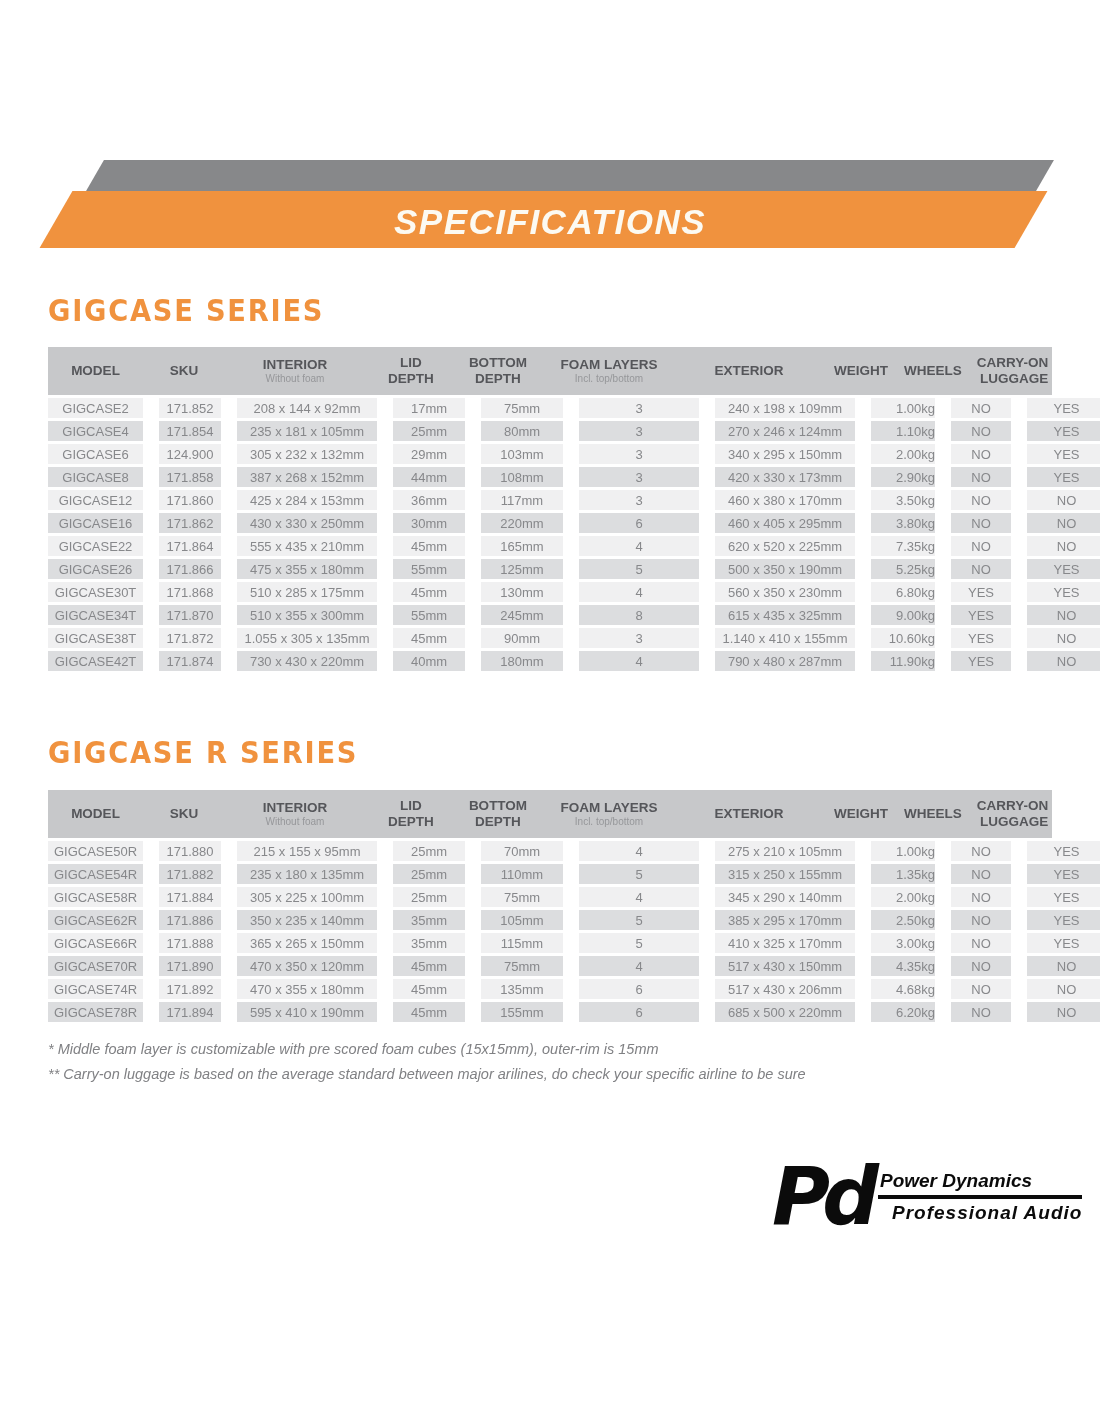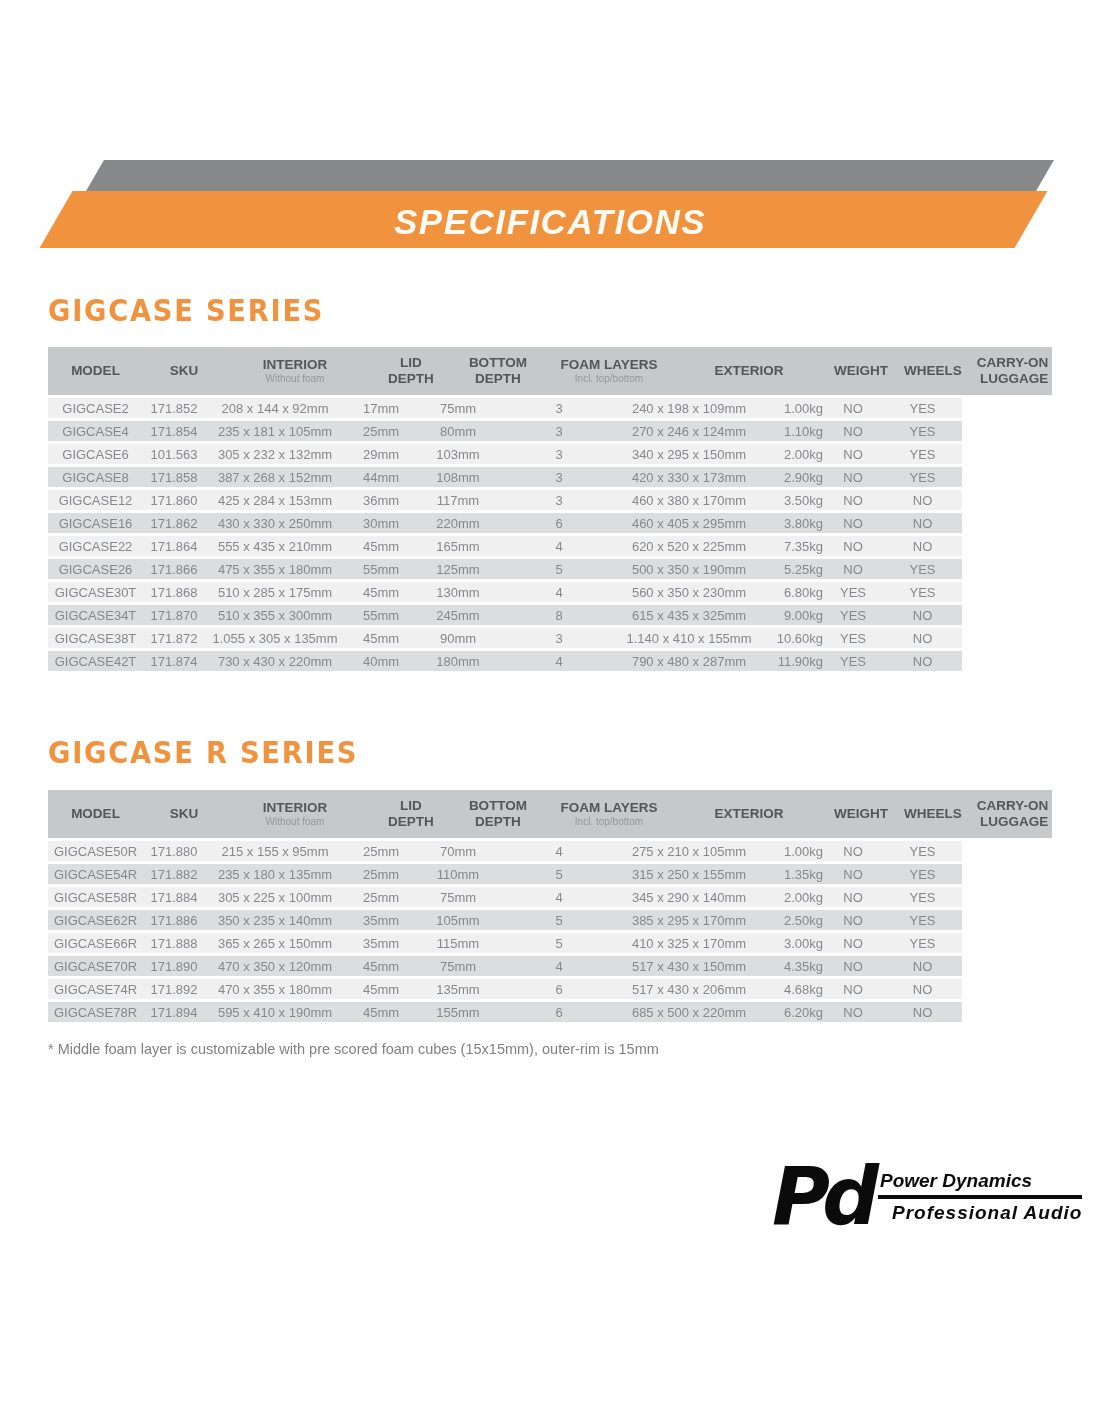--- a/index.html
+++ b/index.html
@@ -44,42 +44,42 @@
   .spec-table.t2{top:790px;}
 
   .thead{display:flex;gap:10px;height:48px;align-items:center;
          background:var(--header-band);}
   .hcell{display:flex;flex-direction:column;align-items:center;justify-content:center;
          text-align:center;color:var(--header-text);font-weight:bold;
          font-size:13.5px;line-height:1.2;}
   .hmain{white-space:pre-line;}
   .hsub{font-weight:normal;color:var(--sub-text);font-size:10px;}
 
-  .trow{display:flex;gap:0;height:20px;margin-top:3px;}
+  .trow{display:flex;gap:16px;height:20px;margin-top:3px;}
   .cell{display:flex;align-items:center;justify-content:center;text-align:center;
         color:var(--cell-text);font-size:13px;background:var(--row-light);
         white-space:nowrap;}
   .trow:nth-child(even) .cell{background:var(--row-dark);}
 
   
   .thead > :nth-child(1), .trow > :nth-child(1){flex:0 0 95px;}
   .thead > :nth-child(2), .trow > :nth-child(2){flex:0 0 62px;}
   .thead > :nth-child(3), .trow > :nth-child(3){flex:0 0 140px;}
   .thead > :nth-child(4), .trow > :nth-child(4){flex:0 0 72px;}
   .thead > :nth-child(5), .trow > :nth-child(5){flex:0 0 82px;}
   .thead > :nth-child(6), .trow > :nth-child(6){flex:0 0 120px;}
   .thead > :nth-child(7), .trow > :nth-child(7){flex:0 0 140px;}
   .thead > :nth-child(8), .trow > :nth-child(8){flex:0 0 64px;justify-content:flex-end;}
   .thead > :nth-child(9), .trow > :nth-child(9){flex:0 0 60px;}
   .thead > :nth-child(10), .trow > :nth-child(10){flex:0 0 79px;text-align:right;}
 
   
   .footnotes{position:absolute;top:1040px;left:48px;color:var(--footnote-text);
              font-size:14.5px;}
-  .footnotes p{margin:0 0 7px 0;line-height:18px;}
+  .footnotes p{margin:0 0 7px 0;line-height:18px;font-style:italic;}
 
   
   .logo{position:absolute;top:1152px;left:772px;display:flex;align-items:flex-start;
         color:var(--logo-black);}
   .logo-mark{width:112px;height:92px;flex:0 0 auto;}
   .logo-mark text{font-family:"DejaVu Sans", sans-serif;font-weight:bold;
         font-style:italic;}
   .logo-text{margin-left:-6px;padding-top:18px;}
   .logo-line1{font-size:19px;font-weight:bold;font-style:italic;white-space:nowrap;
         padding:0 4px 3px 2px;border-bottom:4px solid var(--logo-black);}
@@ -177,21 +177,21 @@
           <div class="cell">80mm</div>
           <div class="cell">3</div>
           <div class="cell">270 x 246 x 124mm</div>
           <div class="cell">1.10kg</div>
           <div class="cell">NO</div>
           <div class="cell">YES</div>
         </div>
 
         <div class="trow">
           <div class="cell">GIGCASE6</div>
-          <div class="cell">101.563</div>
+          <div class="cell">124.900</div>
           <div class="cell">305 x 232 x 132mm</div>
           <div class="cell">29mm</div>
           <div class="cell">103mm</div>
           <div class="cell">3</div>
           <div class="cell">340 x 295 x 150mm</div>
           <div class="cell">2.00kg</div>
           <div class="cell">NO</div>
           <div class="cell">YES</div>
         </div>
 
@@ -474,20 +474,21 @@
           <div class="cell">685 x 500 x 220mm</div>
           <div class="cell">6.20kg</div>
           <div class="cell">NO</div>
           <div class="cell">NO</div>
         </div>
       </div>
   </div>
 
   <div class="footnotes">
     <p>* Middle foam layer is customizable with pre scored foam cubes (15x15mm), outer-rim is 15mm</p>
+    <p>** Carry-on luggage is based on the average standard between major arilines, do check your specific airline to be sure</p>
   </div>
 
   <div class="logo">
     <svg class="logo-mark" viewBox="0 0 130 100">
       <text x="0" y="80" font-size="92" letter-spacing="-9" fill="#0B0B0B">Pd</text>
     </svg>
     <div class="logo-text">
       <div class="logo-line1">Power Dynamics</div>
       <div class="logo-line2">Professional Audio</div>
     </div>

